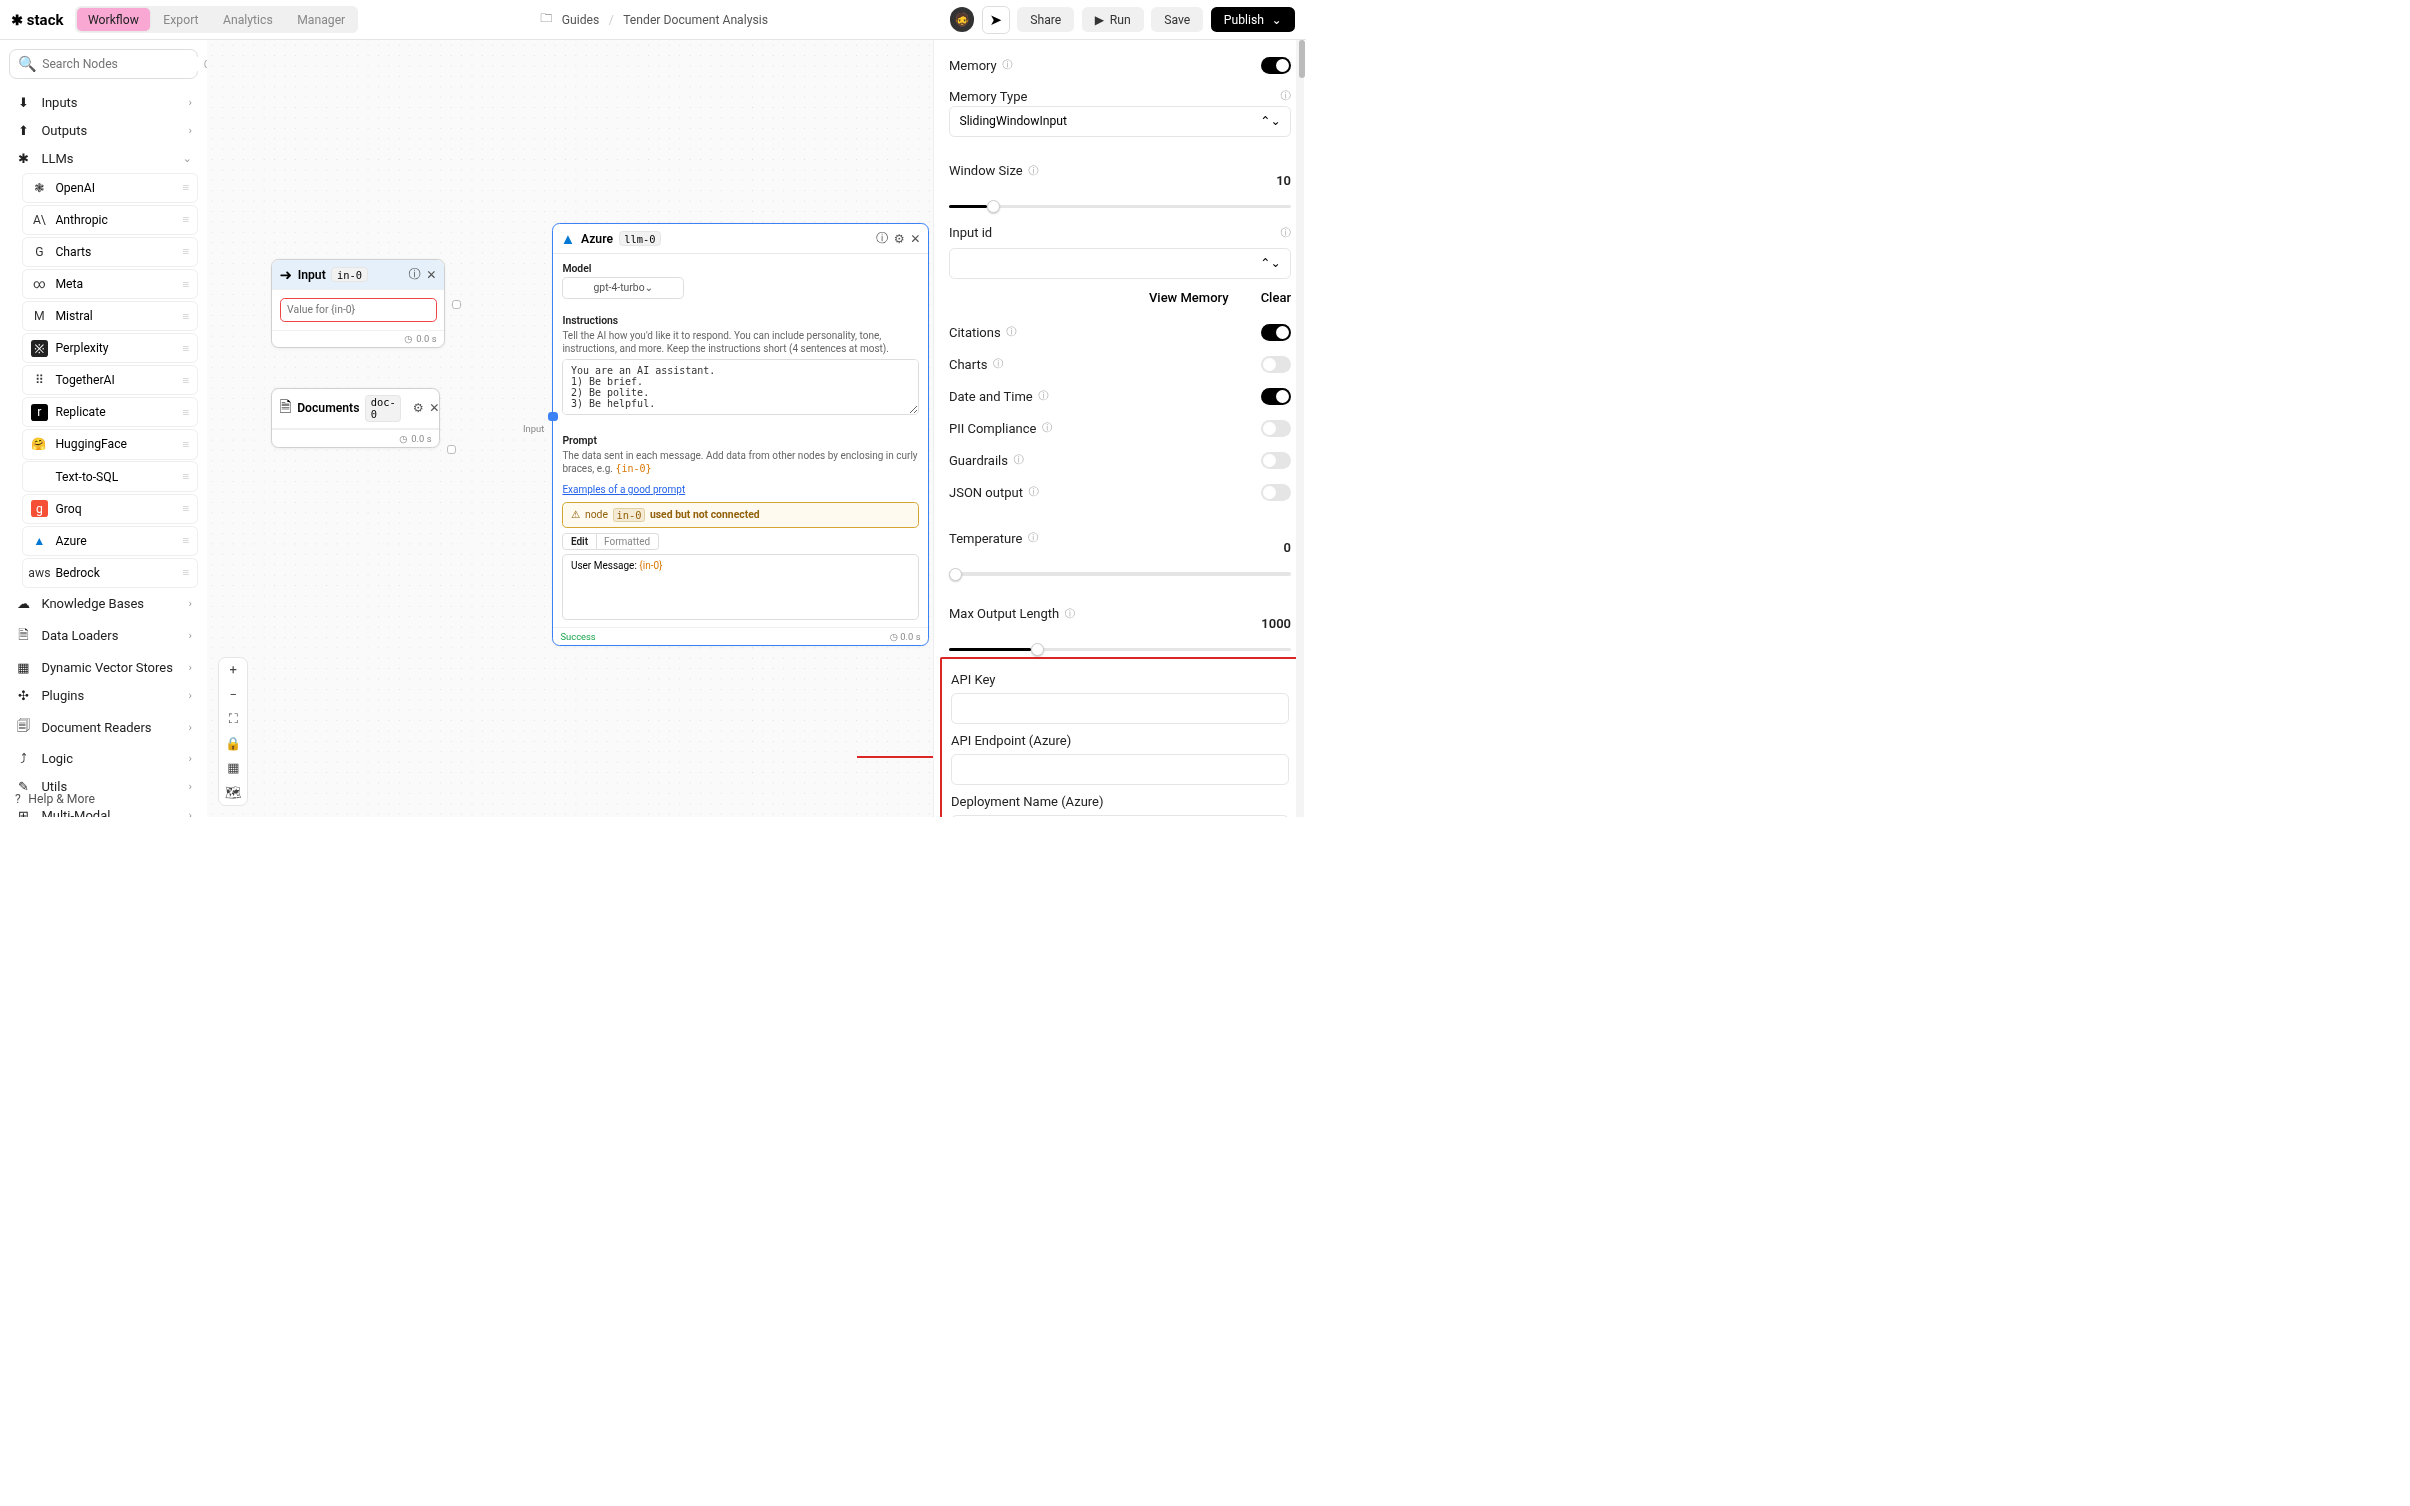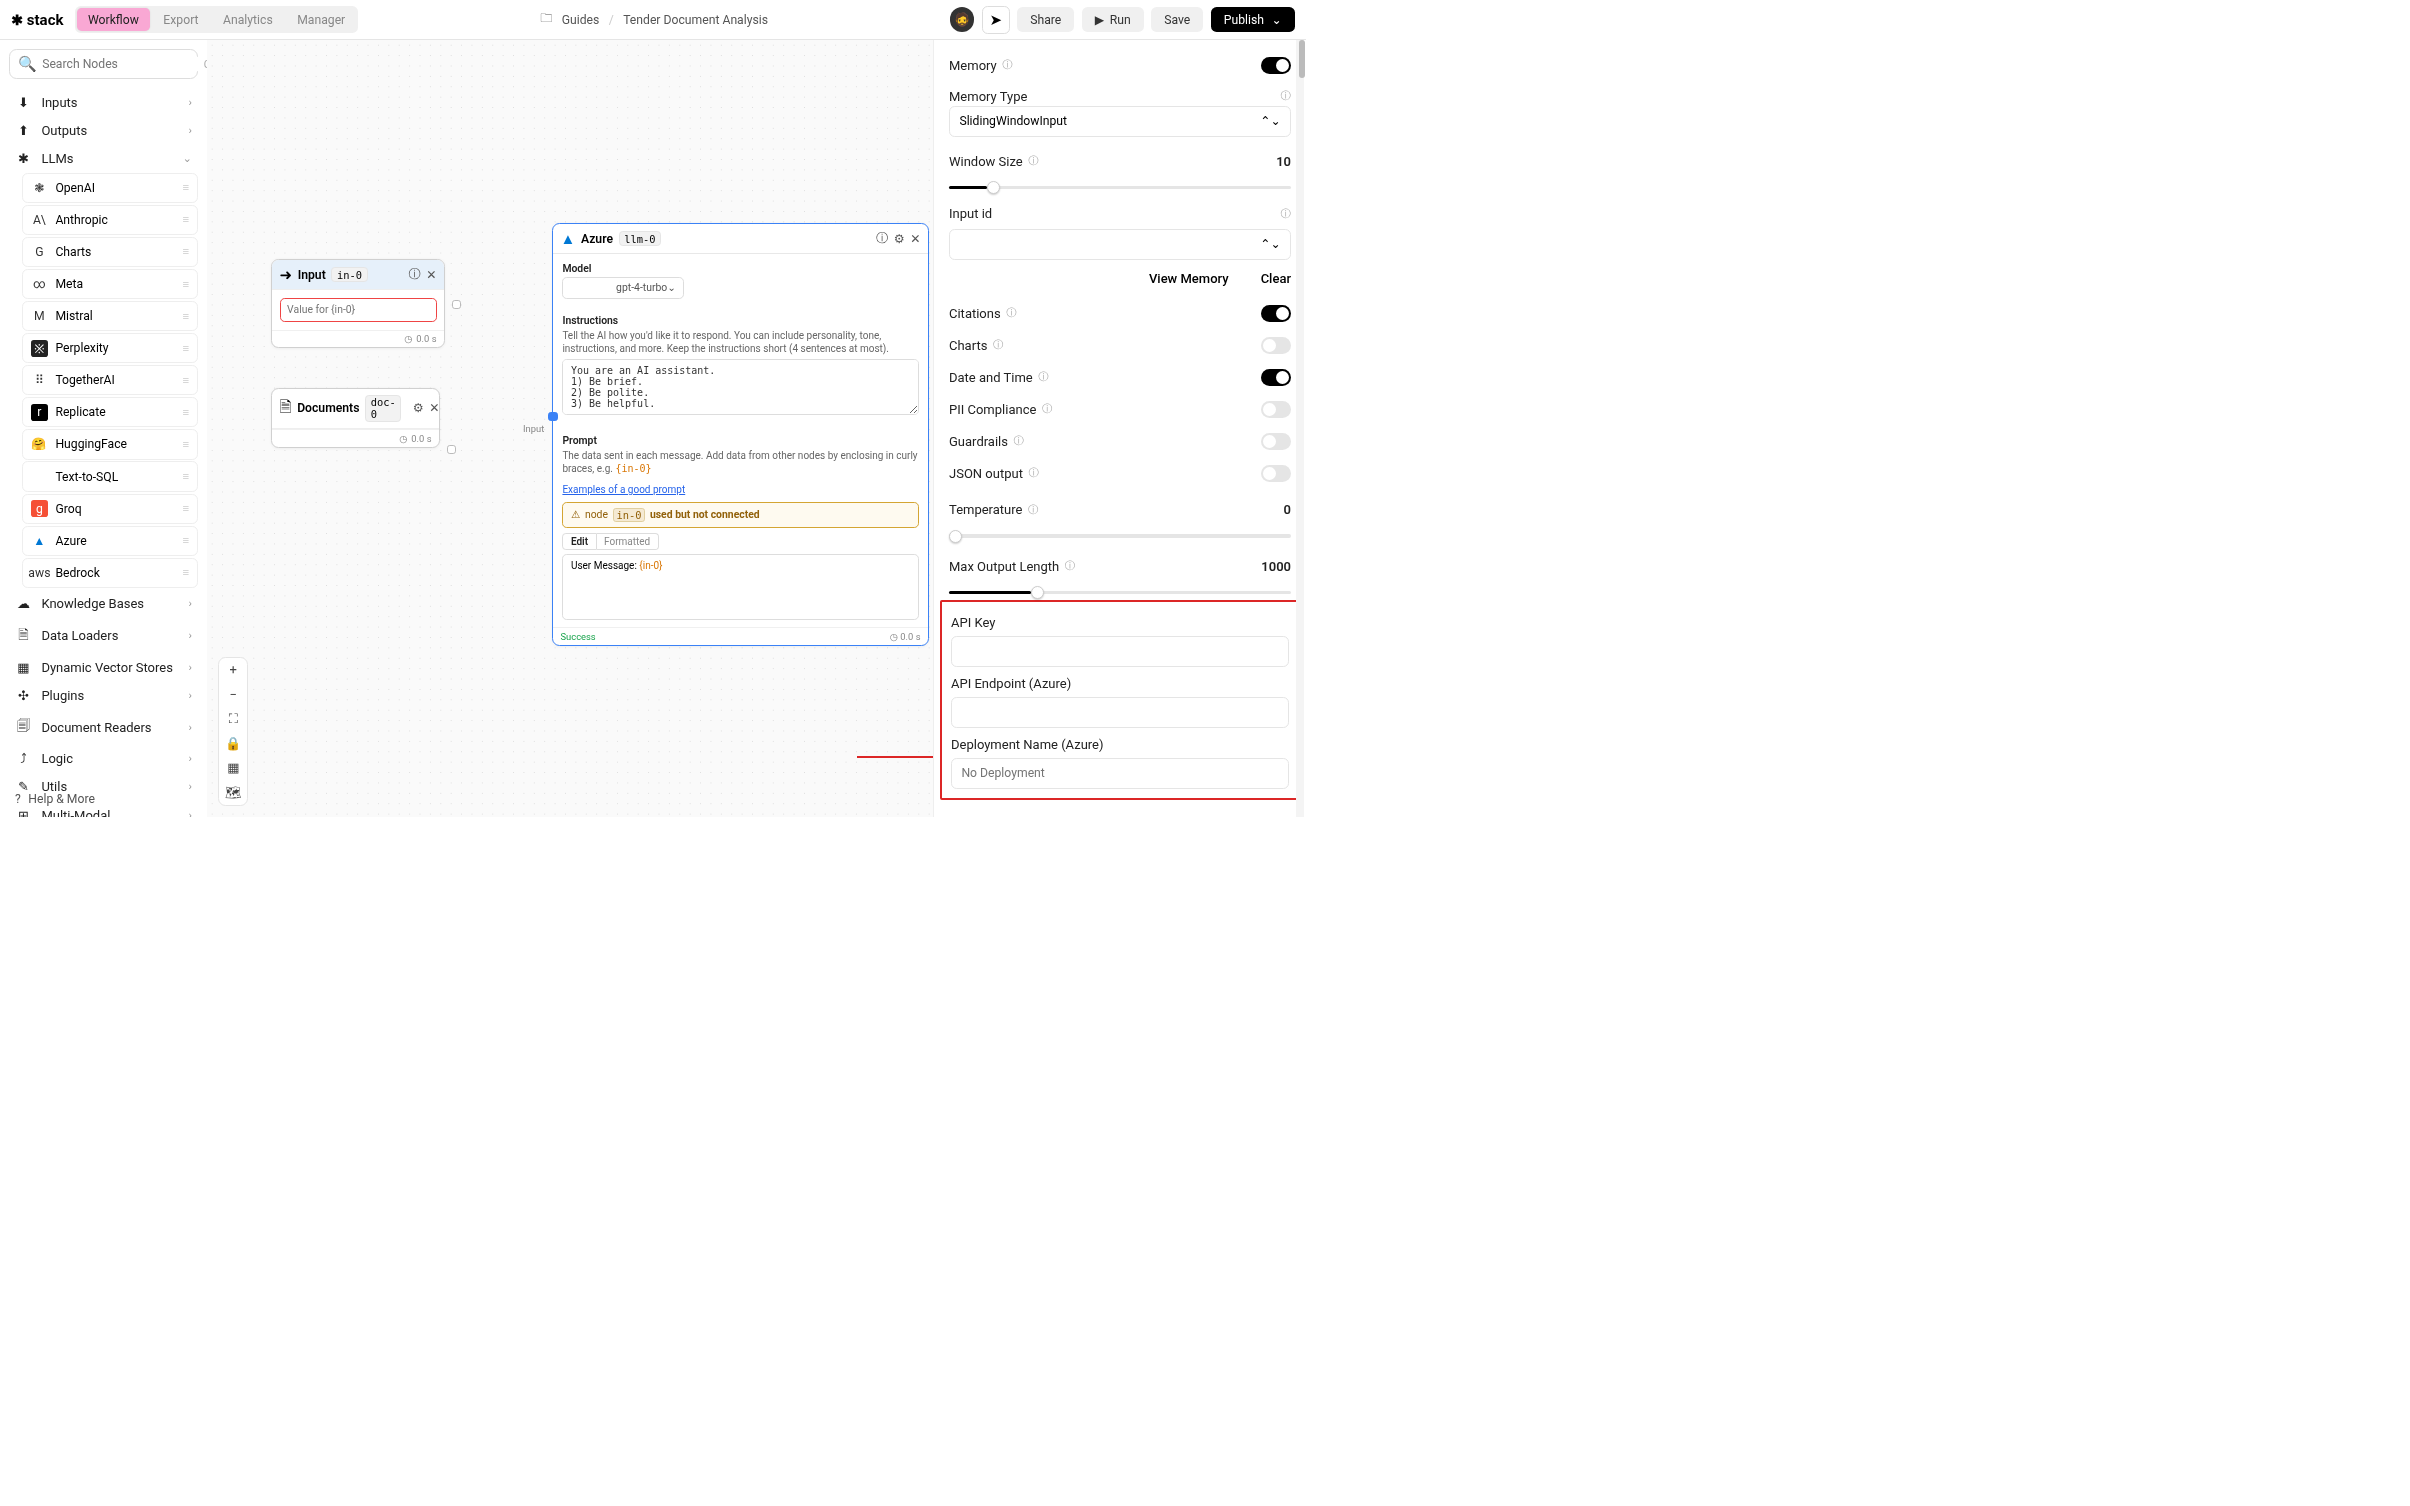--- a/index.html
+++ b/index.html
@@ -59,21 +59,21 @@
 .docs-link { font-size: 10.4px; color: #2563eb; text-align: center; display: block; margin: 2.8px 0; }
 .toggle-row { display: flex; align-items: center; justify-content: center; gap: 7.5px; margin-top: 5.6px; }
 .mini-toggle { width: 26px; height: 15px; background: #3b82f6; border-radius: 9.4px; position: relative; }
 .mini-toggle::after { content:''; position:absolute; width:11.3px; height:11.3px; background:#fff; border-radius:50%; top:1.9px; right:1.9px; }
 
 .azure-section { padding: 7.5px 9.4px; }
 .azure-label { font-size: 10.4px; font-weight: 600; color: #222; margin-bottom: 1.9px; }
 .azure-help { font-size: 10px; color: #666; line-height: 1.3; margin-bottom: 3.8px; }
 .azure-help .mono { font-family: monospace; color: #d97706; }
 .azure-link { font-size: 10px; color: #2563eb; text-decoration: underline; }
-.select-box { border: 0.9px solid #ddd; border-radius: 4.7px; padding: 3.8px 7.5px; font-size: 10.4px; color: #555; display: flex; justify-content: flex-end; align-items: center; width: 122px; }
+.select-box { border: 0.9px solid #ddd; border-radius: 4.7px; padding: 3.8px 7.5px; font-size: 10.4px; color: #555; display: flex; justify-content: center; align-items: center; width: 122px; }
 .code-box { border: 0.9px solid #ddd; border-radius: 4.7px; padding: 5.6px 7.5px; font-family: monospace; font-size: 10px; color: #333; background: #fff; min-height: 56px; resize: vertical; width: 100%; white-space: pre; }
 .warn-box { border: 0.9px solid #d4a533; background: #fefaf0; border-radius: 4.7px; padding: 4.7px 7.5px; font-size: 10.4px; color: #92610a; display: flex; align-items: center; gap: 4.7px; }
 .warn-box .mono { font-family: monospace; background: #f5ead3; padding: 0 2.8px; border: 0.9px solid #e0cfa0; border-radius: 2.8px; }
 .edit-tabs { display: flex; gap: 0; margin-top: 5.6px; }
 .edit-tab { font-size: 10px; padding: 1.9px 7.5px; border: 0.9px solid #ddd; color: #888; }
 .edit-tab.active { background: #fff; color: #222; font-weight: 600; }
 .edit-tab:first-child { border-radius: 3.8px 0 0 3.8px; }
 .edit-tab:last-child { border-radius: 0 3.8px 3.8px 0; border-left: none; }
 .prompt-box { border: 0.9px solid #ddd; border-radius: 4.7px; padding: 5.6px 7.5px; font-family: monospace; font-size: 10px; min-height: 66px; margin-top: 3.8px; }
 .prompt-box .var { color: #d97706; }
@@ -88,21 +88,21 @@
 .rp-title { display: flex; align-items: center; gap: 5.6px; }
 .info-dot { font-size: 10.4px; color: #aaa; }
 .toggle { width: 30px; height: 17px; border-radius: 9.4px; background: #000; position: relative; }
 .toggle::after { content: ''; position: absolute; width: 13px; height: 13px; background: #fff; border-radius: 50%; top: 1.9px; right: 1.9px; }
 .toggle.off { background: #e5e5e5; }
 .toggle.off::after { left: 1.9px; right: auto; }
 .rp-select { border: 0.9px solid #e5e5e5; border-radius: 5.6px; padding: 7.5px 9.4px; font-size: 12.2px; display: flex; justify-content: space-between; align-items: center; width: 100%; }
 .slider { width: 100%; height: 3.8px; background: #e5e5e5; border-radius: 1.9px; position: relative; margin-top: 9.4px; }
 .slider .track { position: absolute; height: 3.8px; background: #000; border-radius: 1.9px; left: 0; }
 .slider .thumb { position: absolute; width: 13px; height: 13px; background: #fff; border: 0.9px solid #ccc; border-radius: 50%; top: -4.7px; box-shadow: 0 0.9px 1.9px rgba(0,0,0,.2); }
-.rp-val { font-size: 13px; font-weight: 600; }
+.rp-val { font-size: 13px; font-weight: 600; margin-top: 19px; }
 .rp-actions { display: flex; justify-content: flex-end; gap: 32px; font-size: 13px; padding: 11.3px 0; font-weight: 500; }
 .rp-input { border: 0.9px solid #e5e5e5; border-radius: 5.6px; padding: 7.5px 9.4px; font-size: 12.2px; width: 100%; }
 .redbox { border: 2.8px solid #dc2626; border-radius: 1.9px; padding: 3.8px 9.4px 9.4px; margin: 5.6px -9.4px 0; }
 .rp-label { font-size: 13px; color: #222; margin: 9.4px 0 5.6px; }
 .scrollbar-track { position: absolute; right: 1.9px; top: 40px; bottom: 0; width: 8.5px; background: #f4f4f4; }
 .scrollbar-thumb { position: absolute; right: 0.9px; top: 40px; width: 6.6px; height: 38px; background: #bbb; border-radius: 3.8px; }
 </style>
 </head>
 <body>
 

